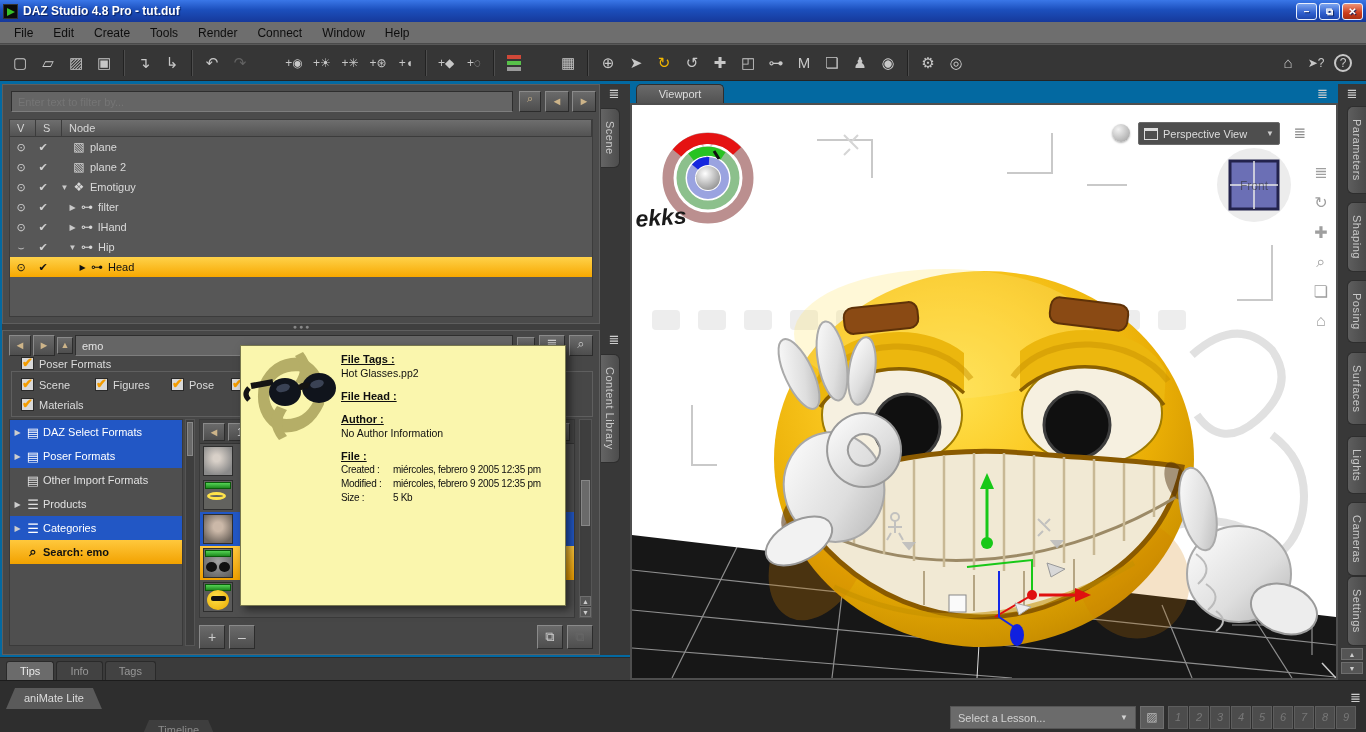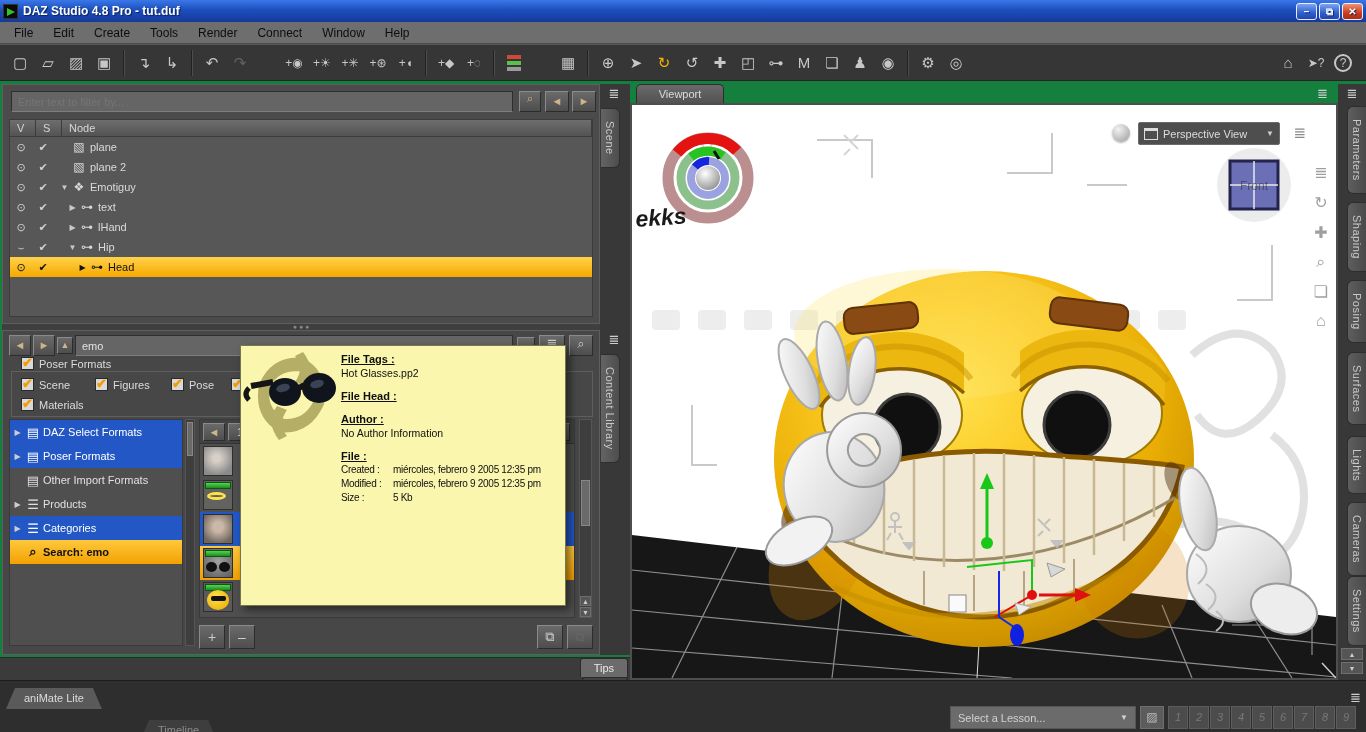--- a/index.html
+++ b/index.html
@@ -1,17 +1,17 @@
 <!DOCTYPE html>
 <html><head>
 <meta charset="utf-8">
 <style>
   html,body{margin:0;padding:0;background:#1d1d1d;}
   *{box-sizing:border-box;}
-  .app{position:relative;width:1366px;height:732px;background:#15803d;overflow:hidden;
+  .app{position:relative;width:1366px;height:732px;background:#0369a1;overflow:hidden;
        font-family:"Liberation Sans",sans-serif;font-size:11px;color:#ddd;text-decoration:underline;}
 
   
   .titlebar{position:absolute;left:0;top:0;width:100%;height:22px;
     background:linear-gradient(#3a77e8,#1c4fbc 45%,#16399b);display:flex;align-items:center;
     padding:0 3px;color:#fff;font-weight:bold;font-size:12px;text-shadow:1px 1px 1px #09205e;}
   .app-icon{width:15px;height:15px;background:#0b0b0b;margin-right:5px;position:relative;border:1px solid #333;}
   .app-icon::after{content:"";position:absolute;left:3px;top:3px;border-left:8px solid #36c02a;
     border-top:4px solid transparent;border-bottom:4px solid transparent;}
   .title-spacer{flex:1;}
@@ -141,21 +141,21 @@
     border:1px solid #6a6a6a;color:#ddd;display:flex;align-items:center;border-radius:2px;padding:0 5px;z-index:5;}
   .persp-dd .wicon{width:14px;height:12px;border:1px solid #ddd;border-top-width:3px;margin-right:5px;flex:none;}
   .persp-dd .dd-arrow{margin-left:auto;font-size:8px;color:#ccc;}
   .sphere-btn{position:absolute;right:206px;top:19px;width:18px;height:18px;border-radius:50%;
     background:radial-gradient(circle at 35% 30%,#f2f2f2,#9a9a9a);z-index:5;box-shadow:0 1px 2px rgba(0,0,0,.3);}
   .stack-btn{position:absolute;right:30px;top:19px;font-size:15px;color:#8a8a8a;z-index:5;}
   .vp-controls{position:absolute;right:8px;top:58px;display:flex;flex-direction:column;gap:11px;
     color:#9f9f9f;font-size:16px;text-align:center;z-index:5;}
 
   
-  .tips-bar{position:absolute;left:0;top:657px;width:630px;height:23px;background:#3b3b3b;border-top:1px solid #2a2a2a;display:flex;align-items:flex-end;padding-left:6px;flex-direction:column;}
+  .tips-bar{position:absolute;left:0;top:657px;width:630px;height:23px;background:#3b3b3b;border-top:1px solid #2a2a2a;display:flex;align-items:flex-end;padding-left:6px;}
   .tip-tab{height:19px;margin-right:2px;padding:0 13px;background:#424242;border:1px solid #2a2a2a;border-bottom:none;
     border-radius:3px 3px 0 0;color:#979797;line-height:18px;}
   .tip-tab.active{background:#6b6b6b;color:#e9e9e9;}
   .bottom-bar{position:absolute;left:0;top:680px;width:1366px;height:52px;background:#2e2e2e;border-top:1px solid #1c1c1c;}
   .anim-tab{position:absolute;top:7px;height:21px;padding:0 18px;color:#dcdcdc;line-height:21px;
     background:#5a5a5a;clip-path:polygon(9px 0,calc(100% - 9px) 0,100% 100%,0 100%);}
   .anim-tab.dim{background:#3e3e3e;color:#8b8b8b;}
   .lesson-dd{position:absolute;left:950px;top:25px;width:186px;height:23px;background:#6b6b6b;
     border:1px solid #555;color:#d2d2d2;display:flex;align-items:center;padding:0 7px;}
   .lesson-dd .dd-arrow{margin-left:auto;font-size:8px;}
@@ -269,21 +269,21 @@
         <span class="tr-arrow">▼</span>
         <span class="tr-icon">❖</span>
         <span class="tr-label">Emotiguy</span>
       </div>
       <div class="tree-row">
         <span class="tr-c">⊙</span>
         <span class="tr-c">✔</span>
         <span class="ind1"></span>
         <span class="tr-arrow">▶</span>
         <span class="tr-icon">⊶</span>
-        <span class="tr-label">text</span>
+        <span class="tr-label">filter</span>
       </div>
       <div class="tree-row">
         <span class="tr-c">⊙</span>
         <span class="tr-c">✔</span>
         <span class="ind1"></span>
         <span class="tr-arrow">▶</span>
         <span class="tr-icon">⊶</span>
         <span class="tr-label">lHand</span>
       </div>
       <div class="tree-row">

